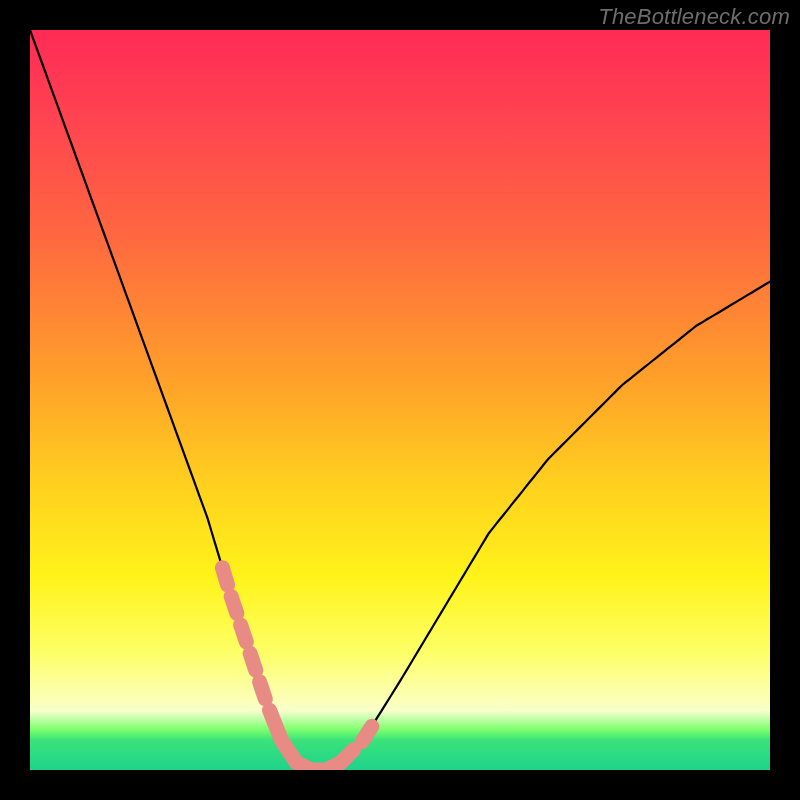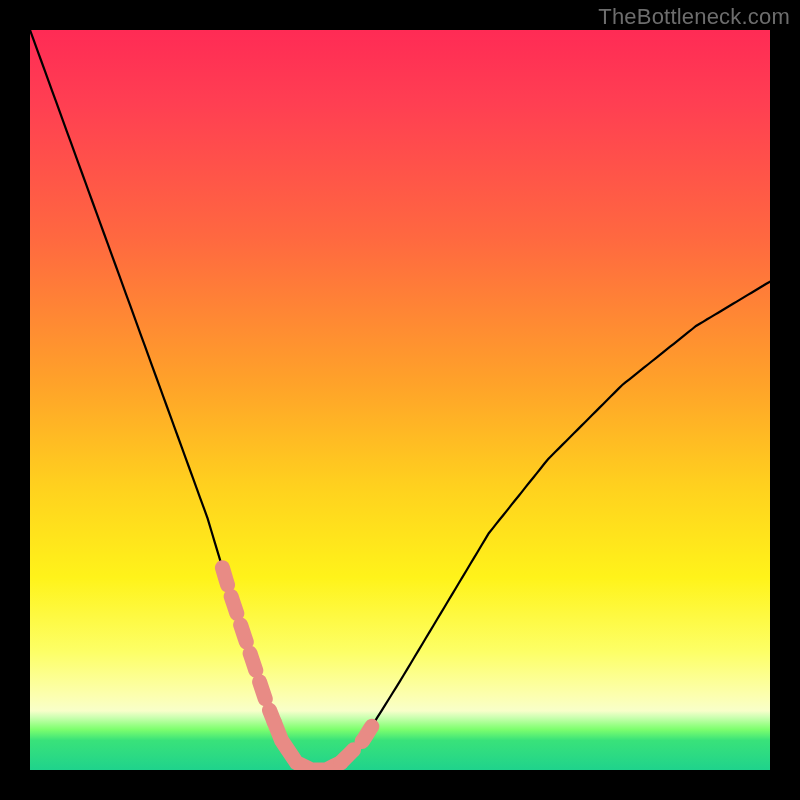--- a/index.html
+++ b/index.html
@@ -55,20 +55,21 @@
   }
   .watermark {
     position: absolute;
     top: 4px;
     right: 10px;
     color: #6d6d6d;
     font-size: 22px;
     letter-spacing: 0.2px;
     font-weight: 400;
     user-select: none;
+    font-style: italic;
   }
 </style>
 </head>
 <body>
 
 <div class="frame">
   <div class="watermark">TheBottleneck.com</div>
 
   <div class="plot-area">
     <div class="gradient-bg"></div>

